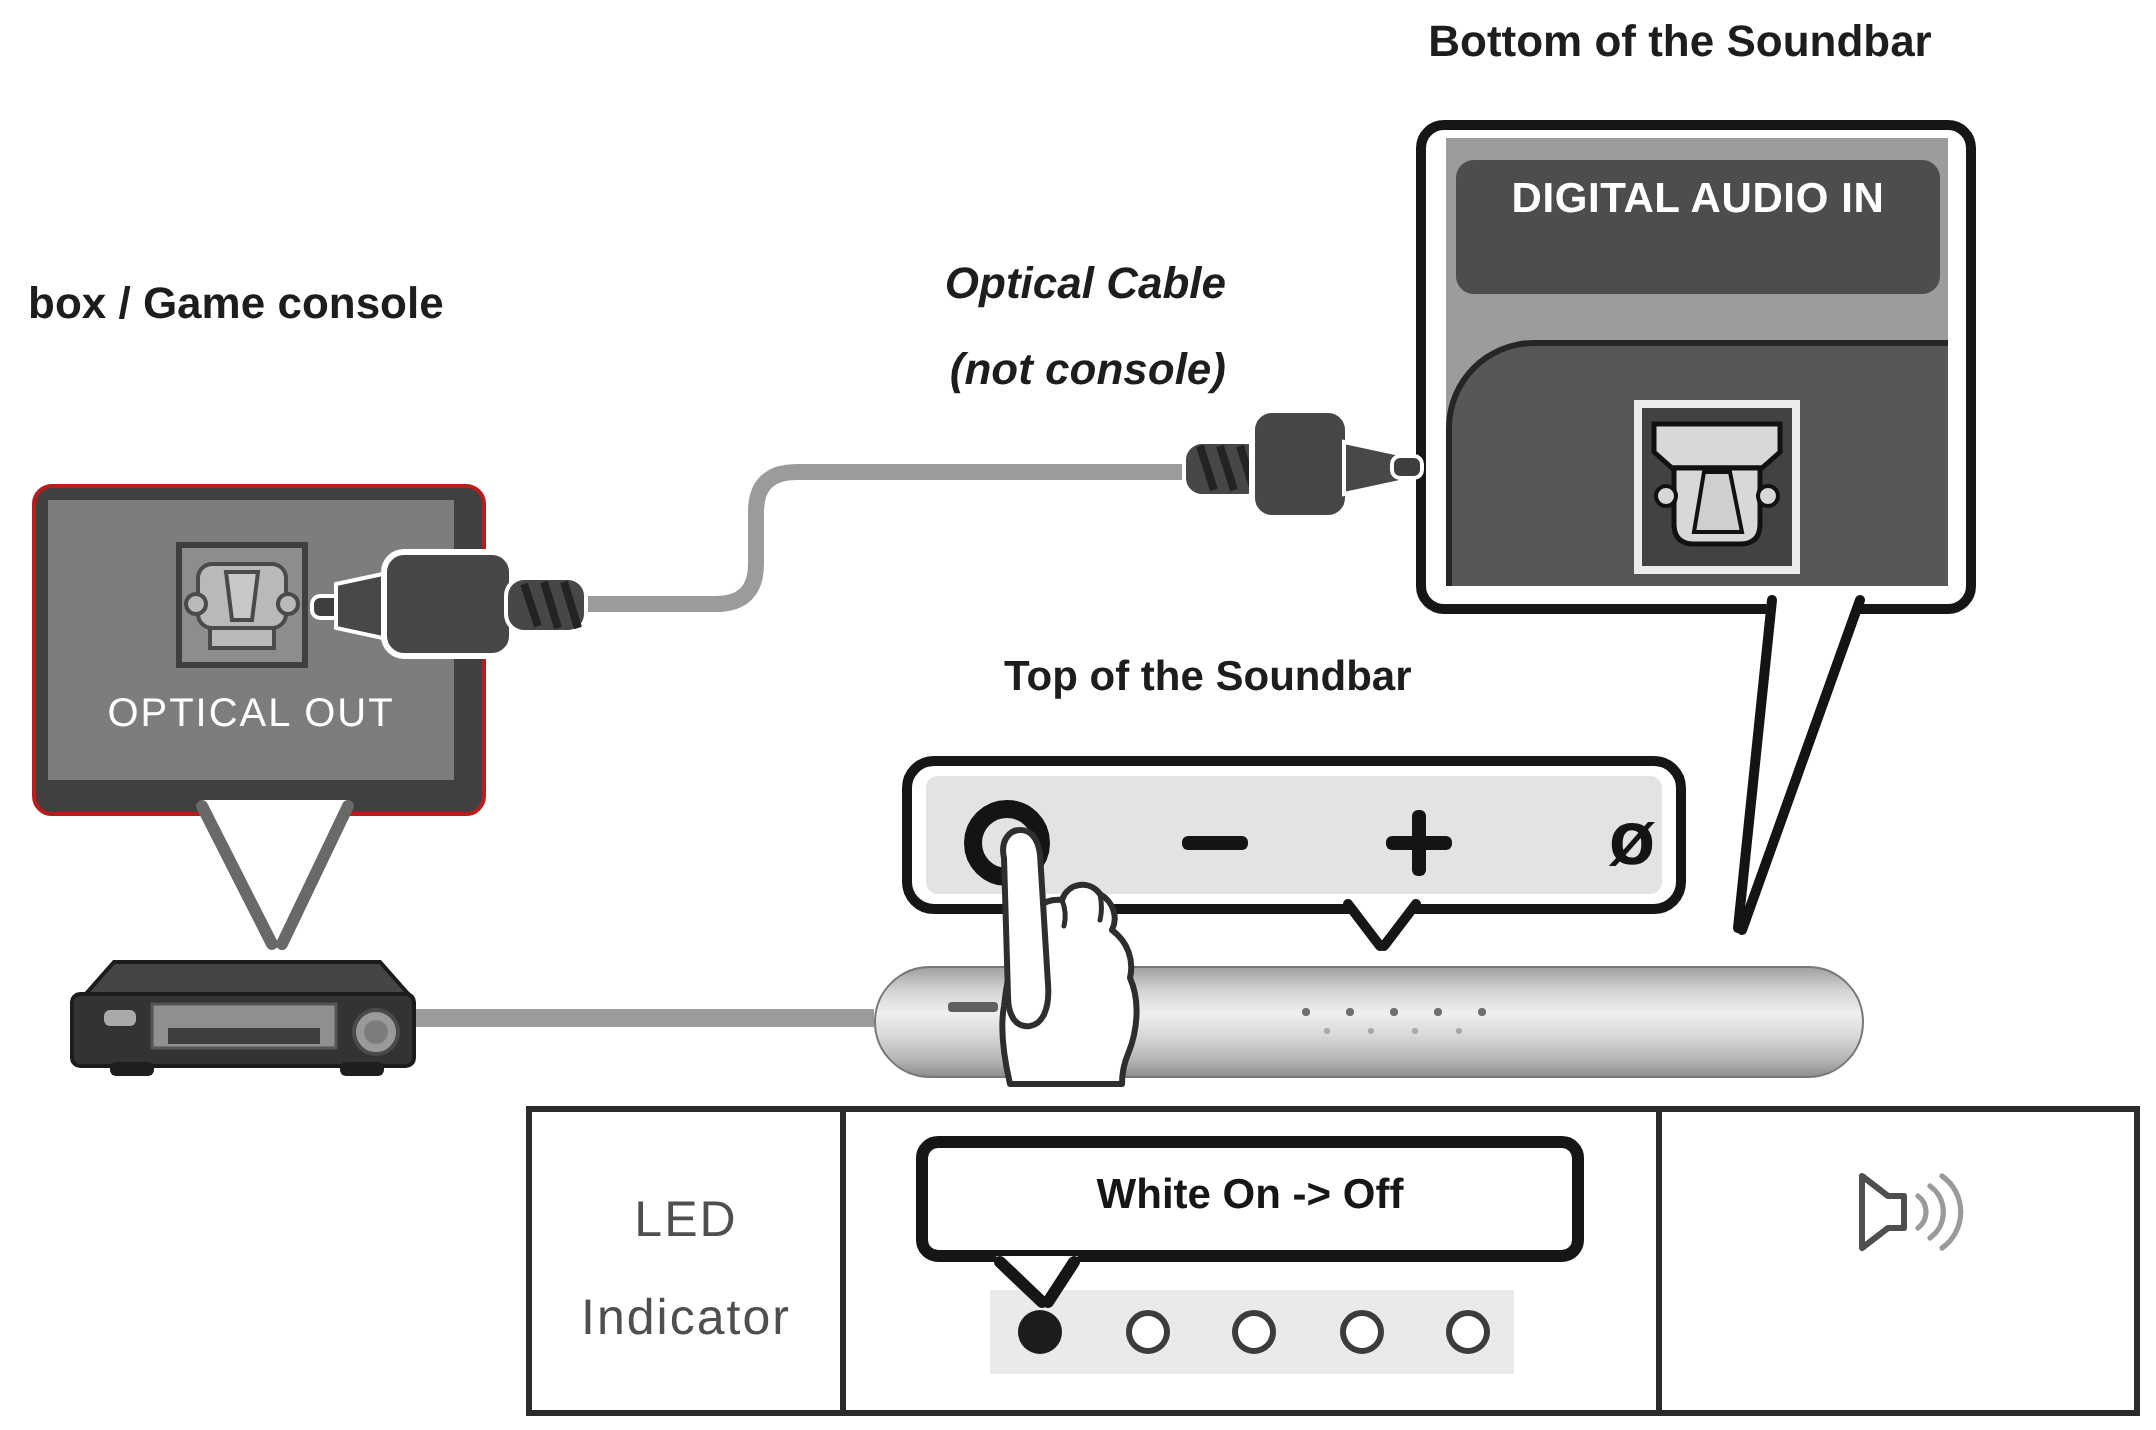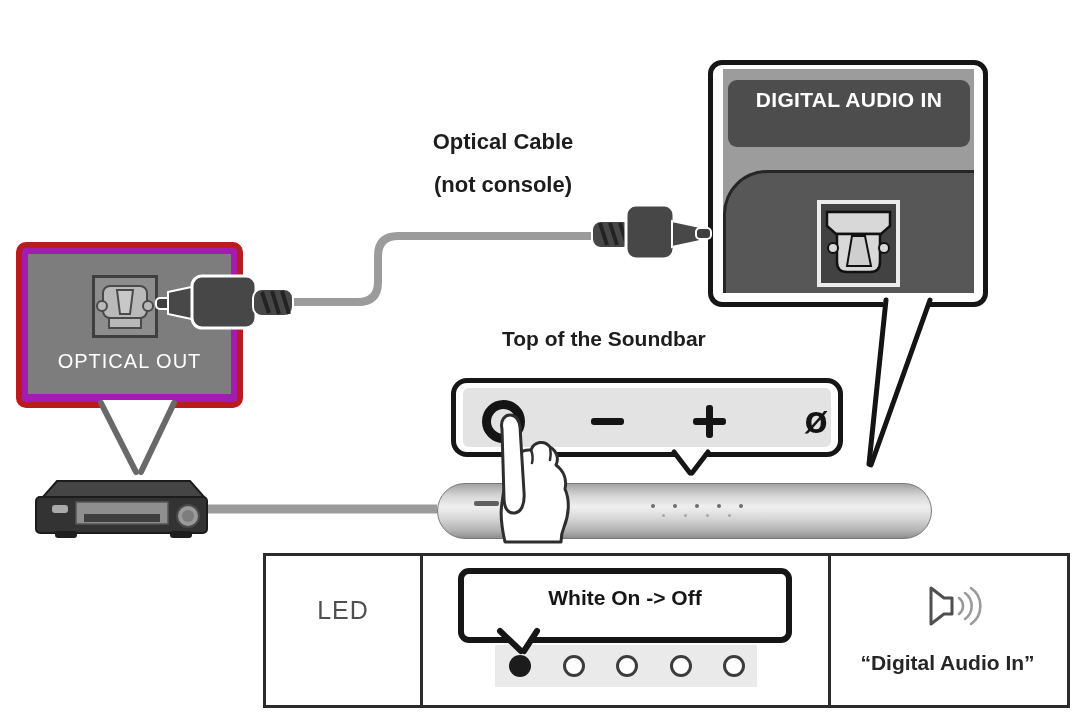--- a/index.html
+++ b/index.html
@@ -6,39 +6,39 @@
   *{box-sizing:border-box;}
   #stage{position:relative;width:1078px;height:715px;background:#ffffff;
          font-family:"Liberation Sans",sans-serif;overflow:hidden;}
   .abs{position:absolute;}
   .h{font-weight:bold;color:#1d1d1d;}
 
   
   .t-bottom{left:675px;top:8px;width:330px;text-align:center;font-size:22px;}
   .t-source{left:14px;top:128px;width:330px;font-size:22px;line-height:47px;}
   .t-source span{display:block;}
-  .t-cable{left:393px;top:120px;width:220px;text-align:center;font-size:22px;line-height:43px;}
+  .t-cable{left:393px;top:120px;width:220px;text-align:right;font-size:22px;line-height:43px;font-style:italic;}
   .t-cable span{display:block;}
   .t-top{left:502px;top:327px;width:290px;text-align:left;font-size:21px;}
 
   
   .box-right{left:708px;top:60px;width:280px;height:247px;border:5px solid #161616;
              border-radius:14px;background:#fff;}
   .panel-r{left:10px;top:4px;width:251px;height:224px;background:#9c9c9c;}
   .pill{left:5px;top:11px;width:242px;height:67px;background:#4d4d4d;border-radius:9px;
         color:#fff;font-weight:bold;font-size:21px;text-align:center;line-height:26px;
         padding-top:7px;letter-spacing:.3px;}
   .pill span{display:block;}
   .dark-shape{left:0;top:101px;width:251px;height:123px;background:#575757;
               border-top-left-radius:44px;border-top:3px solid #262626;border-left:3px solid #262626;}
   .port-r{left:94px;top:131px;width:83px;height:87px;background:#424242;border:4px solid #ececec;}
 
   
-  .box-left{left:16px;top:242px;width:227px;height:166px;border:6px solid #b91c1c;
-            border-radius:10px;background:#a21caf;}
+  .box-left{left:16px;top:242px;width:227px;height:166px;border:2px solid #b91c1c;
+            border-radius:10px;background:#404040;}
   .panel-l{left:6px;top:6px;width:203px;height:140px;background:#7d7d7d;}
   .port-l{left:64px;top:21px;width:66px;height:63px;background:#8d8d8d;border:3px solid #3f3f3f;}
   .optical-out{left:0;top:96px;width:203px;text-align:center;color:#fff;font-size:20px;
                letter-spacing:1px;}
 
   
   .ctl-panel{left:451px;top:378px;width:392px;height:79px;border:5px solid #161616;
              border-radius:16px;background:#fff;}
   .ctl-inner{left:7px;top:5px;width:368px;height:59px;background:#e3e3e3;border-radius:6px;}
   .btn-circle{left:19px;top:12px;width:43px;height:43px;border:9px solid #141414;border-radius:50%;}
@@ -57,38 +57,40 @@
   .sd1{left:213px;} .sd2{left:235px;} .sd3{left:257px;} .sd4{left:279px;} .sd5{left:301px;}
   .se1{left:224px;} .se2{left:246px;} .se3{left:268px;} .se4{left:290px;}
 
   
   .table{left:263px;top:553px;width:807px;height:155px;border:3px solid #2b2b2b;background:#fff;}
   .tdiv{top:0;width:3px;height:149px;background:#2b2b2b;}
   .tdiv1{left:154px;} .tdiv2{left:562px;}
   .led-label{left:0;top:30px;width:154px;text-align:center;font-size:25px;color:#4f4f4f;
              line-height:49px;letter-spacing:1px;}
   .led-label span{display:block;}
-  .callout{left:192px;top:12px;width:334px;height:75px;border:6px solid #161616;border-radius:11px;
+  .callout{left:192px;top:12px;width:334px;height:63px;border:6px solid #161616;border-radius:11px;
            background:#fff;text-align:center;font-weight:bold;font-size:21px;line-height:47px;color:#161616;}
   .led-strip{left:229px;top:89px;width:262px;height:42px;background:#eaeaea;}
   .led{position:absolute;top:10px;width:22px;height:22px;border-radius:50%;}
   .led.on{background:#1c1c1c;}
   .led.off{background:#fff;border:3px solid #3c3c3c;}
   .spk-wrap{left:649px;top:24px;width:80px;height:56px;}
   .voice{left:562px;top:95px;width:239px;text-align:center;font-weight:bold;font-size:21px;color:#262626;}
 
   
   #art{position:absolute;left:0;top:0;width:1078px;height:715px;pointer-events:none;}
 </style>
 </head>
 <body>
 
 <div id="stage">
 
+  <div class="abs h t-bottom">Bottom of the Soundbar</div>
   <div class="abs h t-source">
+    <span>box / Game console</span>
   </div>
   <div class="abs h t-cable">
     <span>Optical Cable</span>
     <span>(not console)</span>
   </div>
   <div class="abs h t-top">Top of the Soundbar</div>
 
   <div class="abs box-right">
     <div class="abs panel-r">
       <div class="abs pill">
@@ -143,38 +145,38 @@
     <span class="abs sb-dot2 se2"></span>
     <span class="abs sb-dot2 se3"></span>
     <span class="abs sb-dot2 se4"></span>
   </div>
 
   <div class="abs table">
     <div class="abs tdiv tdiv1"></div>
     <div class="abs tdiv tdiv2"></div>
     <div class="abs led-label">
       <span>LED</span>
+      <span>Indicator</span>
     </div>
     <div class="abs callout">White On -&gt; Off</div>
     <div class="abs led-strip">
         <span class="led on" style="left: 14px;"></span>
         <span class="led off" style="left: 67.5px;"></span>
         <span class="led off" style="left: 121px;"></span>
         <span class="led off" style="left: 174.5px;"></span>
         <span class="led off" style="left: 228px;"></span>
       </div>
     <div class="abs spk-wrap">
       <svg width="80" height="56" viewBox="0 0 80 56">
         <path d="M16,8 L29,18 L37,18 L37,34 L29,34 L16,44 Z" fill="#fff" stroke="#4f4f4f" stroke-width="3" stroke-linejoin="round"></path>
         <path d="M44,18 a10,10 0 0 1 0,16" fill="none" stroke="#9a9a9a" stroke-width="2.6" stroke-linecap="round"></path>
         <path d="M50,13 a16,16 0 0 1 0,26" fill="none" stroke="#9a9a9a" stroke-width="2.6" stroke-linecap="round"></path>
         <path d="M56,8 a22,22 0 0 1 0,36" fill="none" stroke="#9a9a9a" stroke-width="2.6" stroke-linecap="round"></path>
       </svg>
     </div>
-    <div class="abs voice">“Digital Audio In”</div>
   </div>
 
   <svg id="art" viewBox="0 0 1078 715">
 
     <path d="M203,509 L437,509" stroke="#9b9b9b" stroke-width="9" fill="none"></path>
 
     <path d="M294,302 L358,302 Q378,302 378,282 L378,256 Q378,236 398,236 L596,236" stroke="#9b9b9b" stroke-width="8" fill="none"></path>
 
     <g>
       <polygon points="101,400 174,400 139,474" fill="#ffffff"></polygon>

